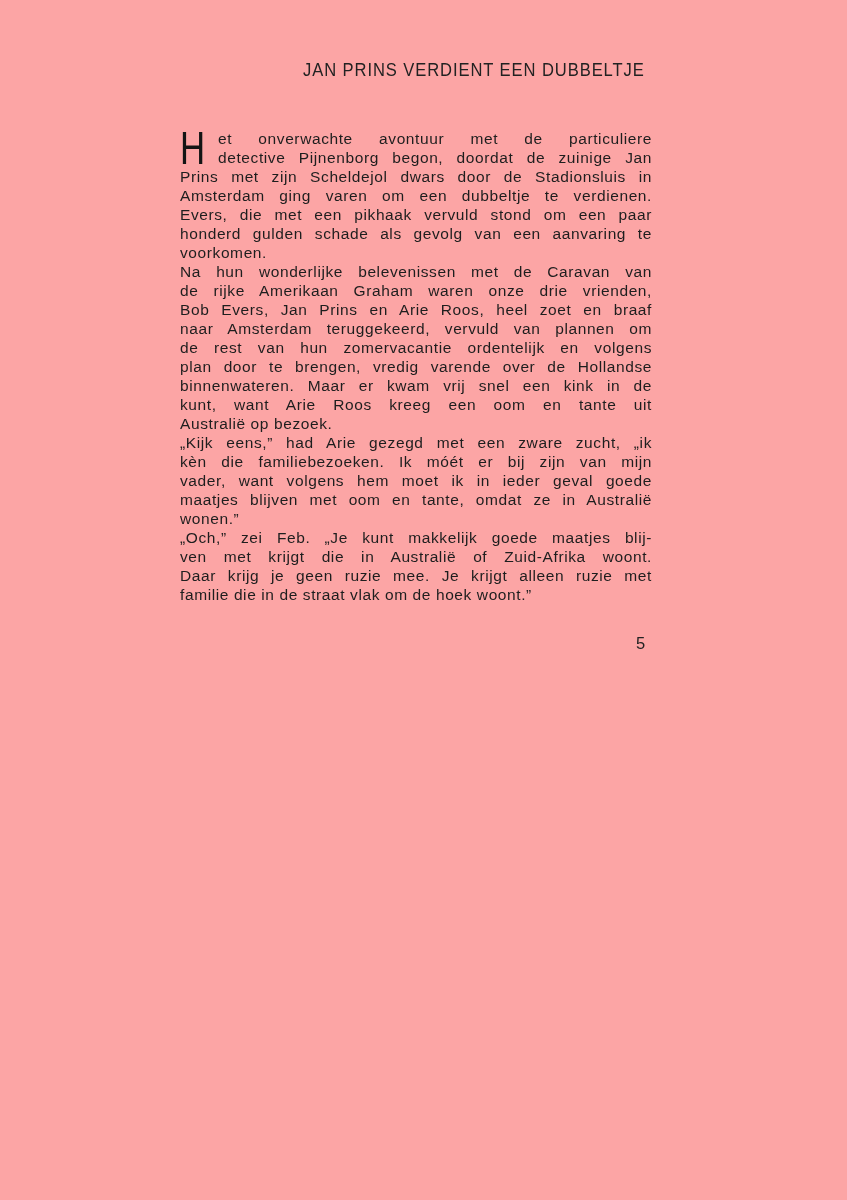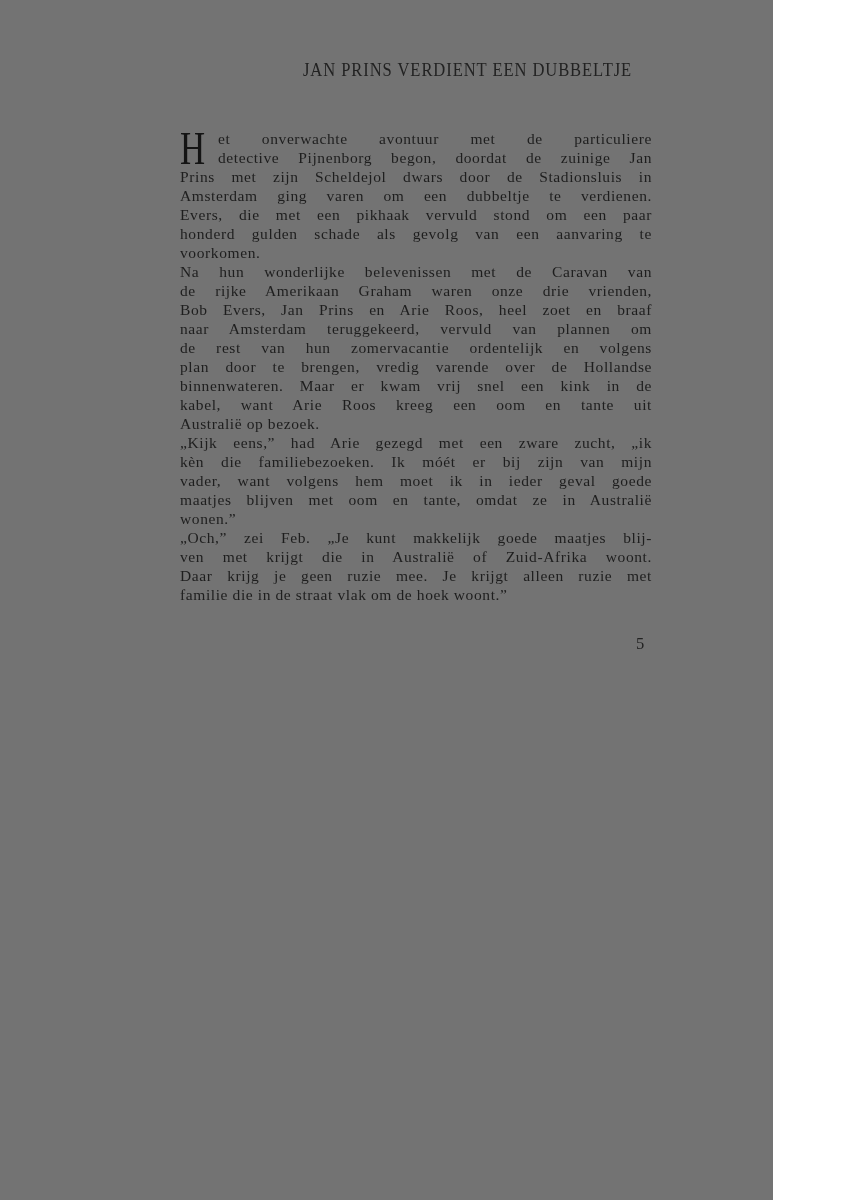--- a/index.html
+++ b/index.html
@@ -2,25 +2,25 @@
 <html><head>
 <meta charset="utf-8">
 <style>
   html, body {
     margin: 0;
     padding: 0;
     background: #ffffff;
   }
   .page {
     position: relative;
-    width: 773px;
+    width: 847px;
     height: 1200px;
-    background: #737373;
+    background: #fca5a5;
     overflow: hidden;
-    font-family: Liberation Serif, serif;
+    font-family: Liberation Sans, sans-serif;
     color: #1e1e1e;
   }
   .chapter-title {
     position: absolute;
     left: 303px;
     top: 60px;
     font-size: 18px;
     letter-spacing: 1px;
     white-space: nowrap;
     transform: scaleX(0.92);
@@ -91,21 +91,21 @@
         <div class="line last">voorkomen.</div>
       </div>
       <div class="paragraph">
         <div class="line">Na hun wonderlijke belevenissen met de Caravan van</div>
         <div class="line">de rijke Amerikaan Graham waren onze drie vrienden,</div>
         <div class="line">Bob Evers, Jan Prins en Arie Roos, heel zoet en braaf</div>
         <div class="line">naar Amsterdam teruggekeerd, vervuld van plannen om</div>
         <div class="line">de rest van hun zomervacantie ordentelijk en volgens</div>
         <div class="line">plan door te brengen, vredig varende over de Hollandse</div>
         <div class="line">binnenwateren. Maar er kwam vrij snel een kink in de</div>
-        <div class="line">kabel, want Arie Roos kreeg een oom en tante uit</div>
+        <div class="line">kunt, want Arie Roos kreeg een oom en tante uit</div>
         <div class="line last">Australië op bezoek.</div>
       </div>
       <div class="paragraph">
         <div class="line">„Kijk eens,” had Arie gezegd met een zware zucht, „ik</div>
         <div class="line">kèn die familiebezoeken. Ik móét er bij zijn van mijn</div>
         <div class="line">vader, want volgens hem moet ik in ieder geval goede</div>
         <div class="line">maatjes blijven met oom en tante, omdat ze in Australië</div>
         <div class="line last">wonen.”</div>
       </div>
       <div class="paragraph">

